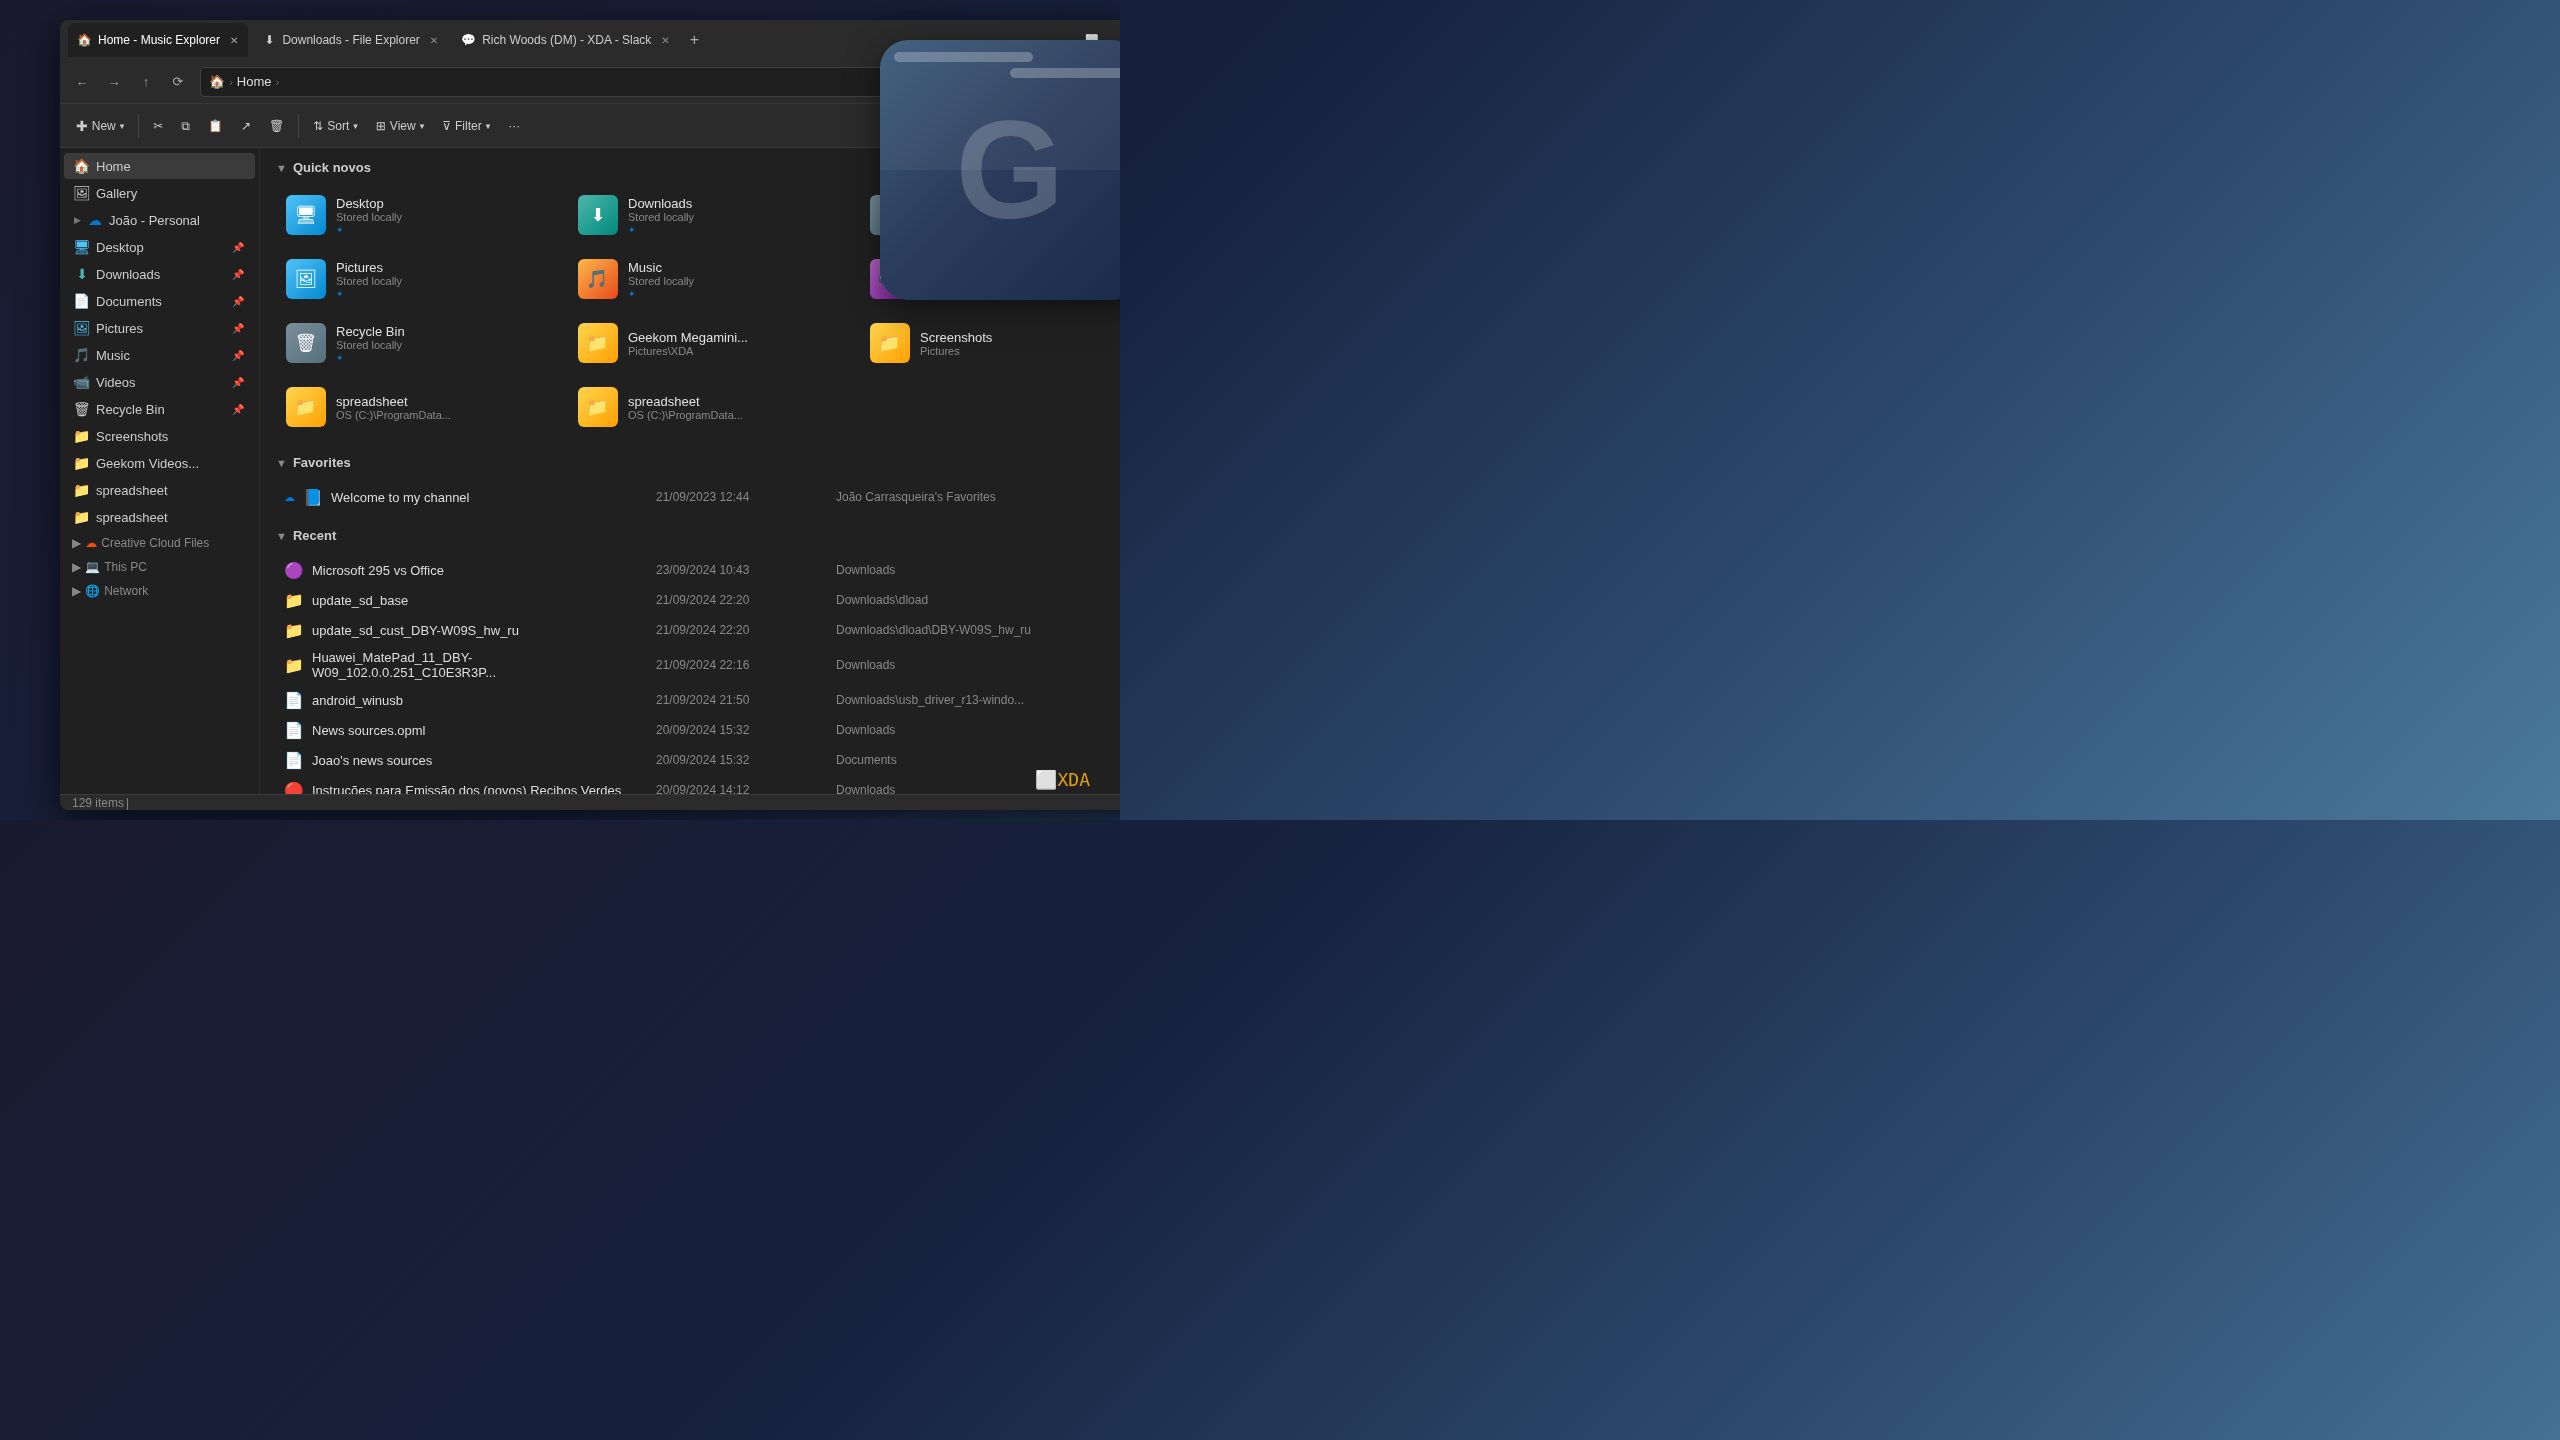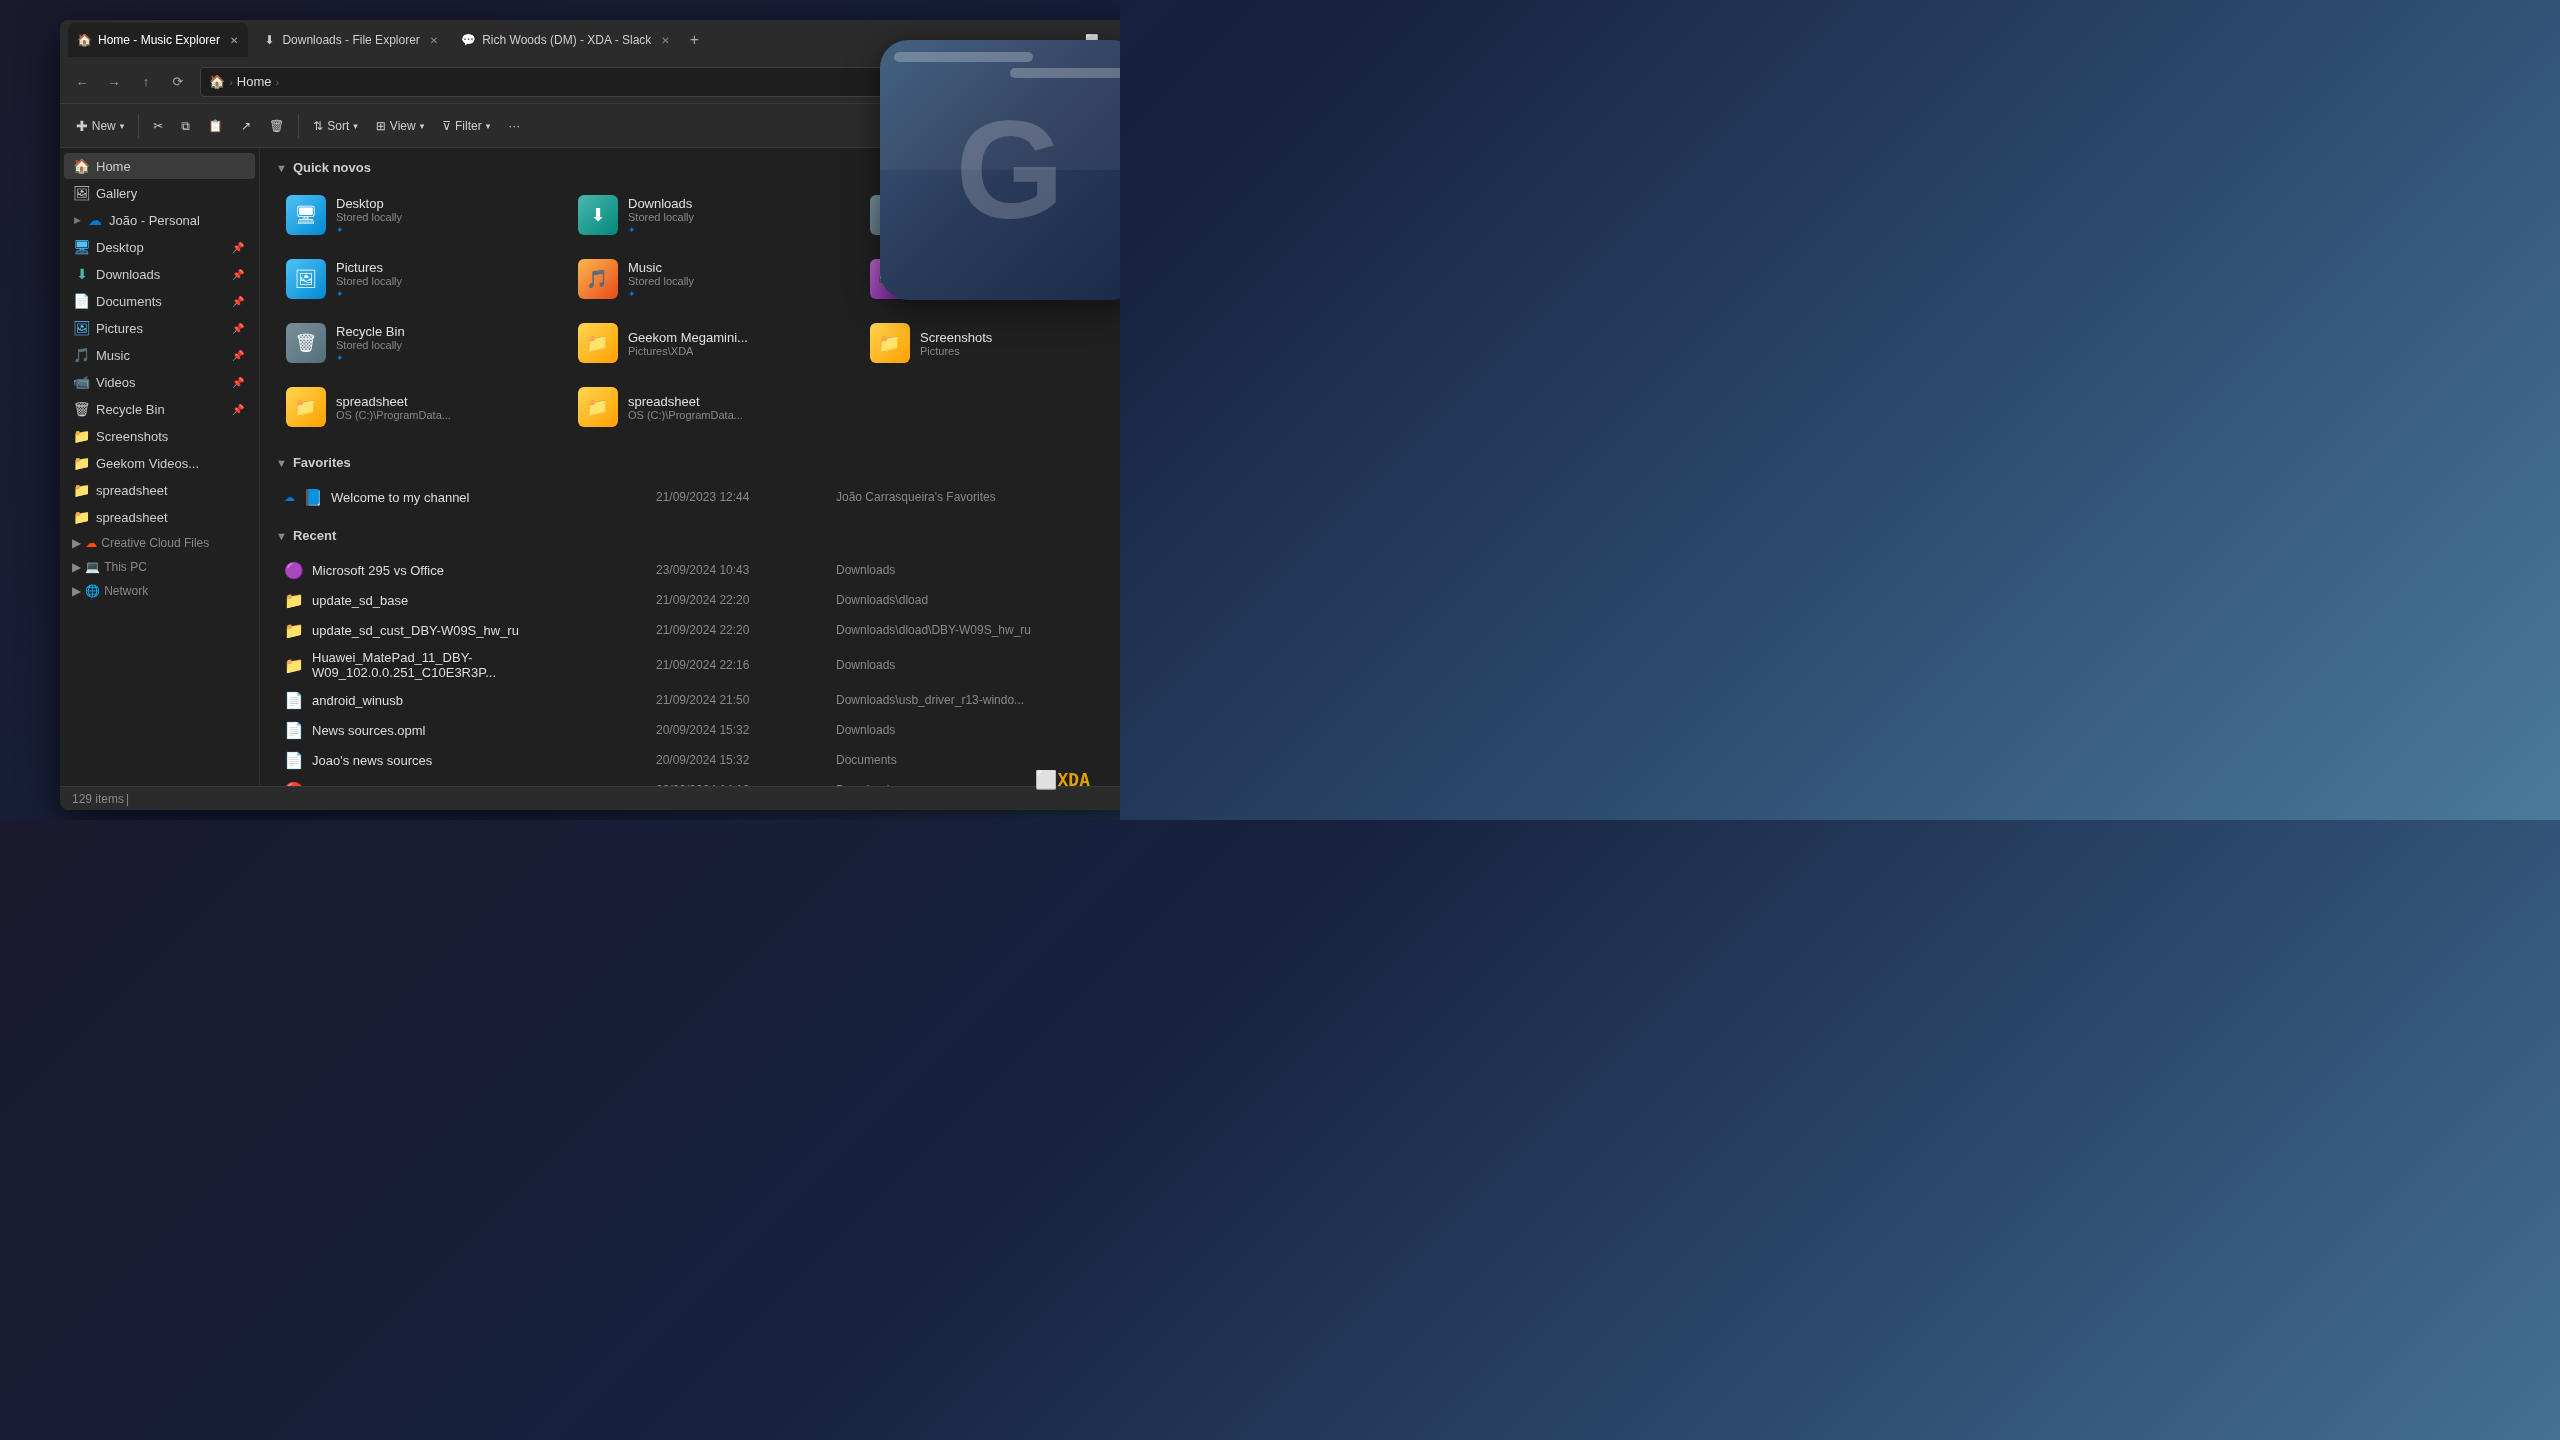--- a/index.html
+++ b/index.html
@@ -303,21 +303,21 @@
       display: flex;
       align-items: center;
       justify-content: center;
       font-size: 16px;
       flex-shrink: 0;
     }
 
     
     .status-bar {
       background: #2b2b2b;
-      height: 24px;
+      height: 16px;
       display: flex;
       align-items: center;
       padding: 0 12px;
       font-size: 12px;
       color: #888;
       border-top: 1px solid #3a3a3a;
       flex-shrink: 0;
     }
 
     
@@ -368,21 +368,21 @@
     .g-bar:nth-child(1) { width: 60%; }
     .g-bar:nth-child(2) { width: 50%; margin-left: auto; }
 
     
     .xda-logo {
       position: absolute;
       bottom: 30px;
       right: 30px;
       color: #e0a000;
       font-size: 18px;
-      font-weight: bold;
+      font-weight: normal;
       font-family: monospace;
       z-index: 20;
     }
 
     
     .folder-blue { background: linear-gradient(135deg, #4fc3f7, #0288d1); }
     .folder-teal { background: linear-gradient(135deg, #4db6ac, #00897b); }
     .folder-dark { background: linear-gradient(135deg, #78909c, #546e7a); }
     .folder-yellow { background: linear-gradient(135deg, #ffd54f, #ffa000); }
     .folder-orange { background: linear-gradient(135deg, #ffb74d, #e64a19); }

